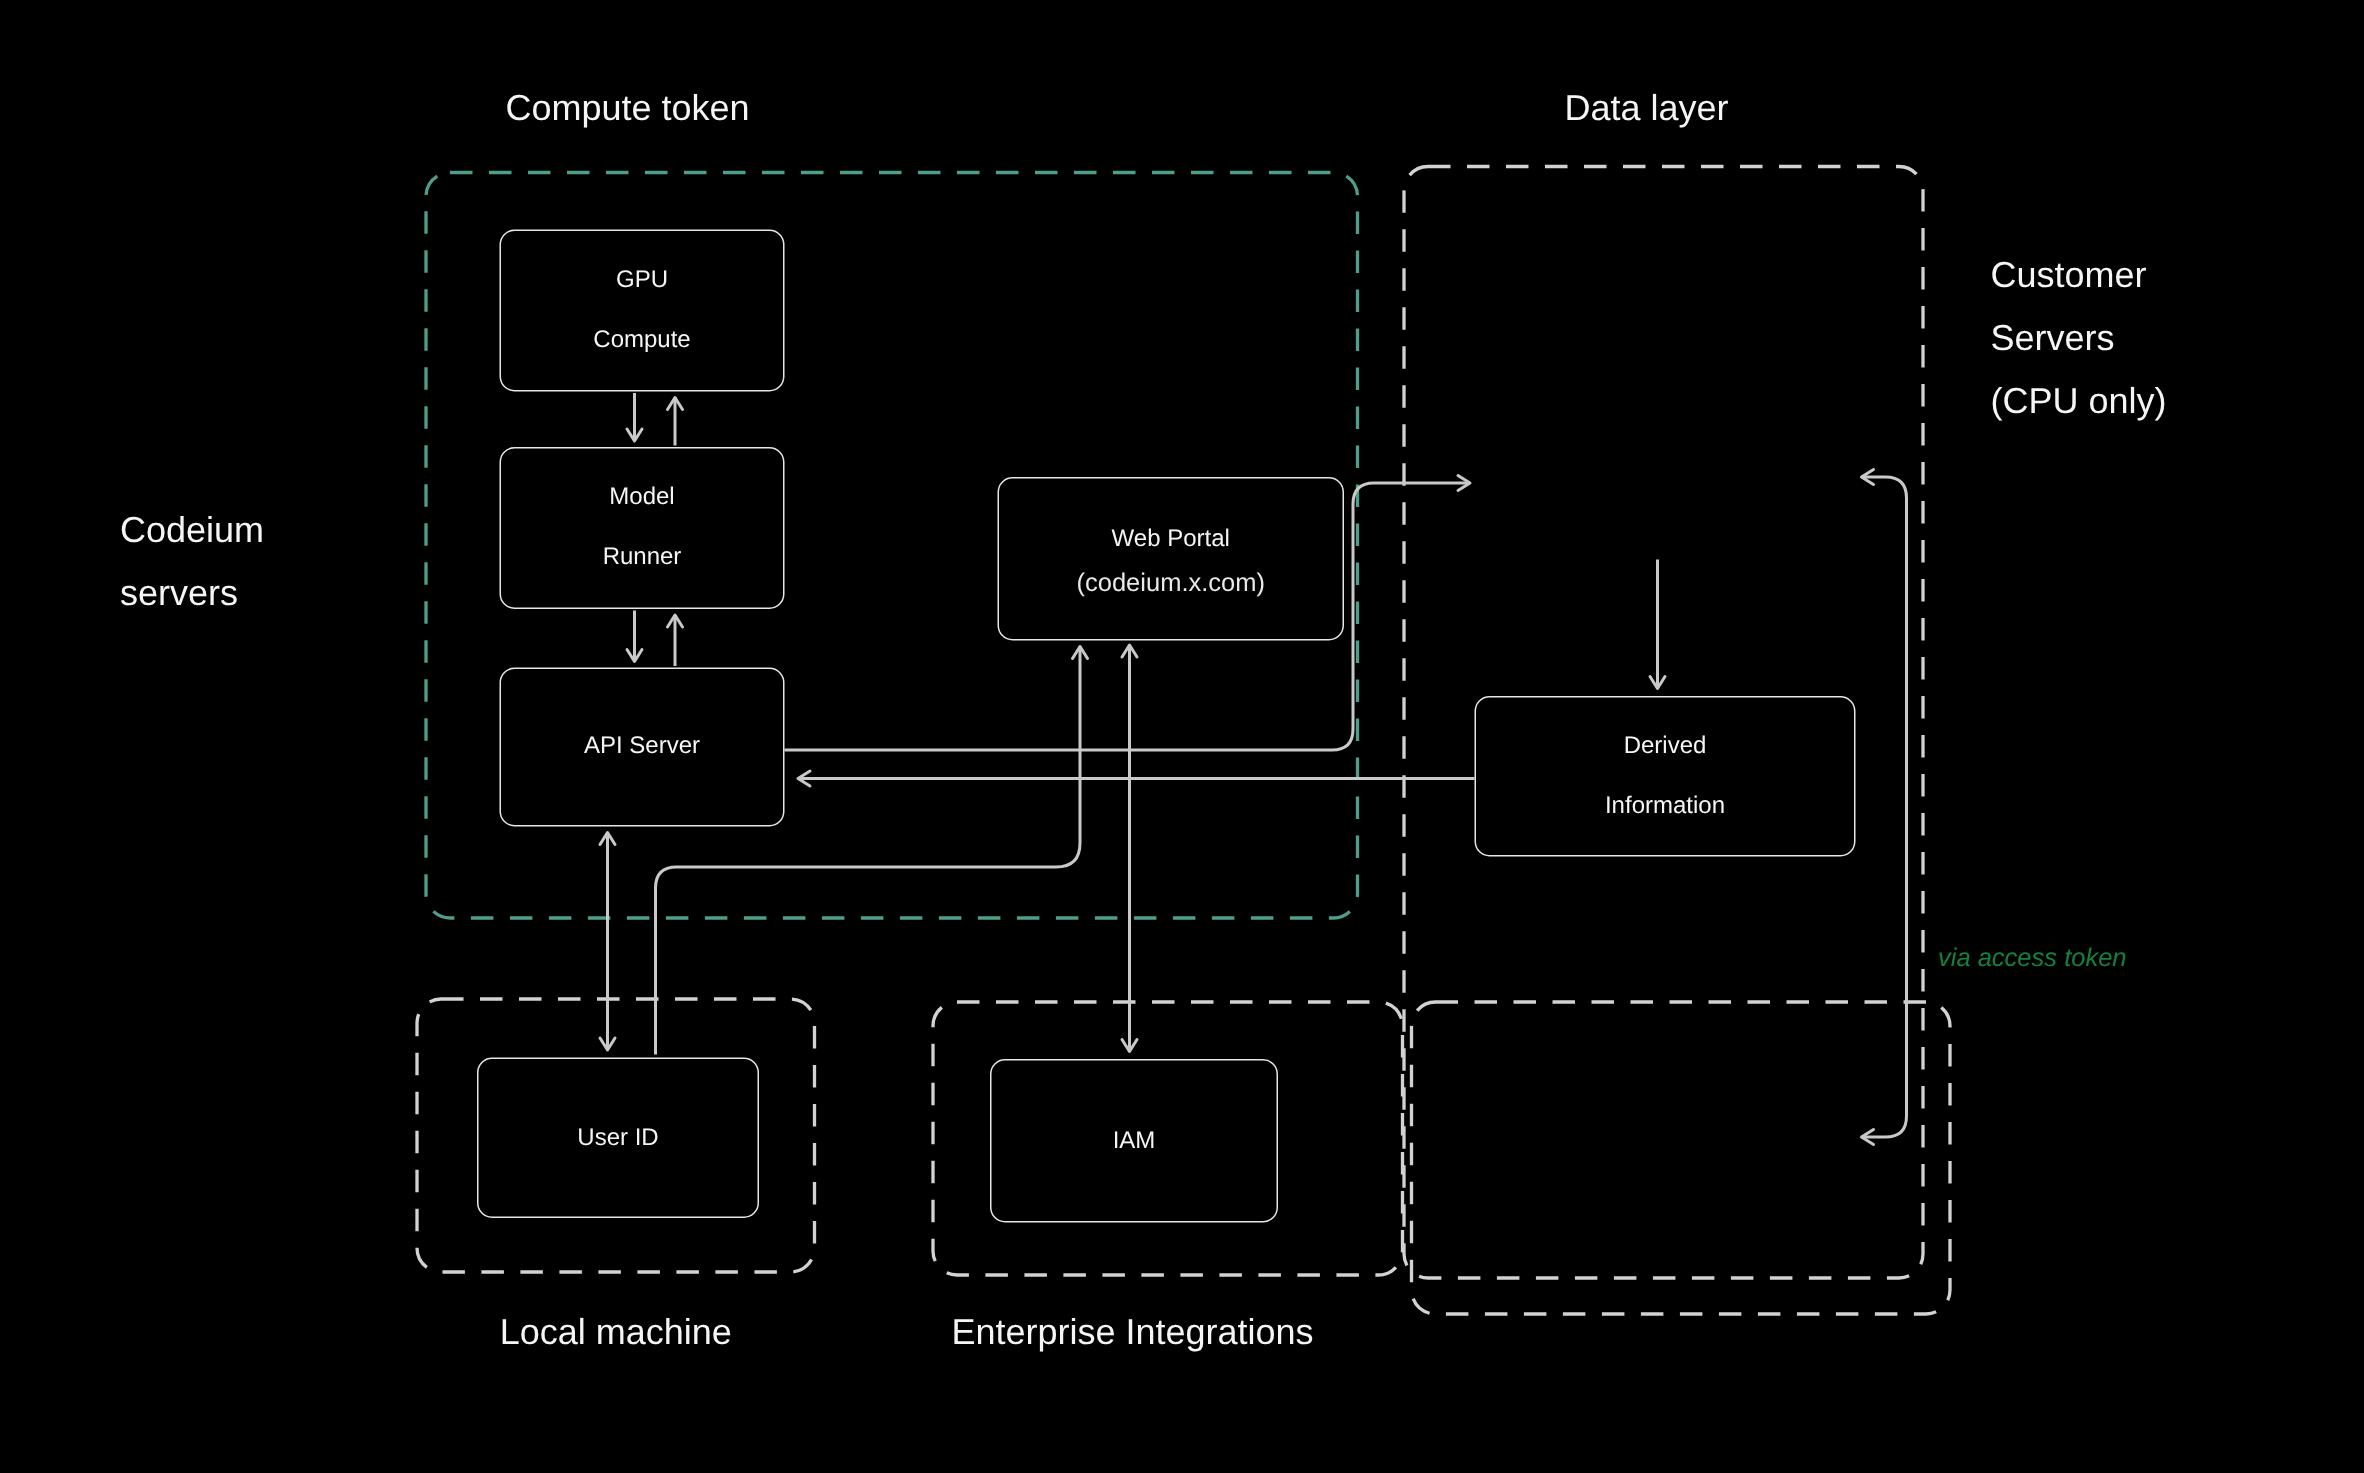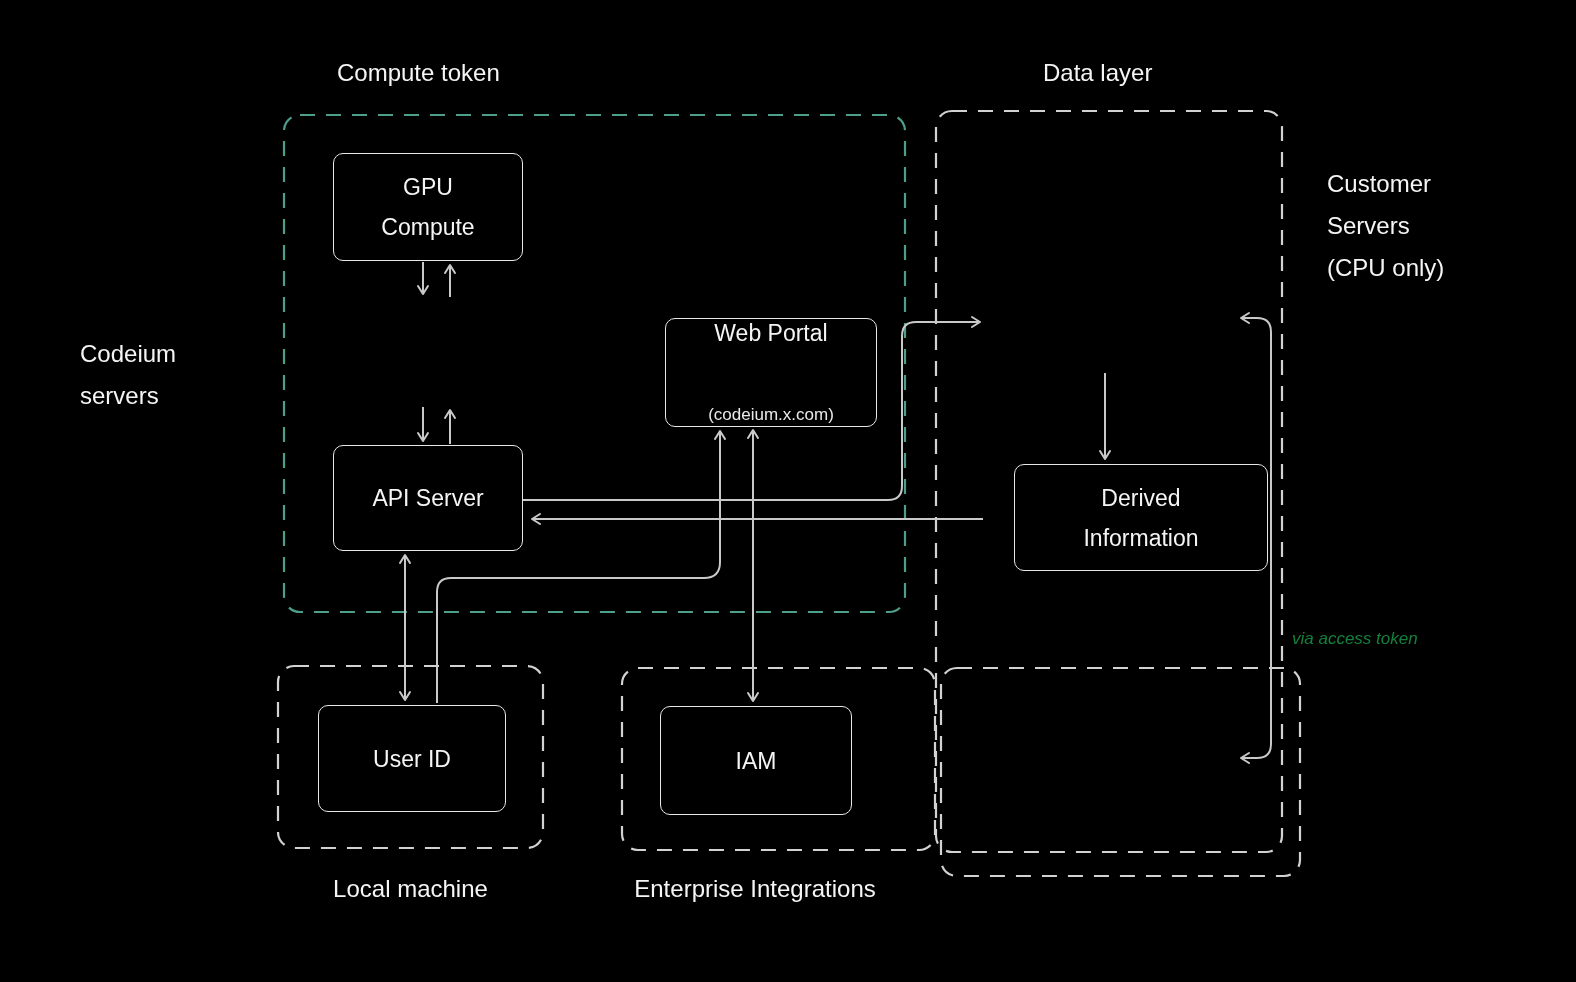--- a/index.html
+++ b/index.html
@@ -16,21 +16,21 @@
     position:absolute;z-index:2;
     box-sizing:border-box;
     background:#000;
     border:1.5px solid #e7e7e7;
     border-radius:10px;
     display:flex;flex-direction:column;
     align-items:center;justify-content:center;
     text-align:center;
   }
   .node .title{
-    font-size:23px;line-height:40px;
+    font-size:16px;line-height:40px;
     white-space:pre-line;
     color:#f5f5f5;
   }
   .node .subtitle{
     font-size:17px;line-height:22px;
     margin-top:4px;
     color:#e9e9e9;
   }
   .outer-label{
     position:absolute;z-index:2;
@@ -88,32 +88,36 @@
 (CPU only)</div>
   <div class="outer-label centered" style="left:278px;top:868px;width:265px;">Local machine</div>
   <div class="outer-label centered" style="left:605px;top:868px;width:300px;">Enterprise Integrations</div>
   <div class="annotation" style="left:1292px;top:629px;">via access token</div>
 
   <div class="node" style="left:333px;top:153px;width:190px;height:108px;">
     <div class="title">GPU
 Compute</div>
   </div>
 
+  <div class="node" style="left:333px;top:298px;width:190px;height:108px;">
+    <div class="title">Model
+Runner</div>
+  </div>
 
   <div class="node" style="left:333px;top:445px;width:190px;height:106px;text-align:right;">
     <div class="title">API Server</div>
   </div>
 
-  <div class="node" style="left:665px;top:318px;width:212px;height:109px;justify-content:space-between;">
+  <div class="node" style="left:665px;top:318px;width:231px;height:109px;">
     <div class="title" style="line-height:28px;">Web Portal</div>
     <div class="subtitle">(codeium.x.com)</div>
   </div>
 
 
-  <div class="node" style="left:1014px;top:464px;width:254px;height:107px;">
+  <div class="node" style="left:983px;top:464px;width:254px;height:107px;">
     <div class="title">Derived
 Information</div>
   </div>
 
 
   <div class="node" style="left:318px;top:705px;width:188px;height:107px;">
     <div class="title">User ID</div>
   </div>
 
   <div class="node" style="left:660px;top:706px;width:192px;height:109px;">

